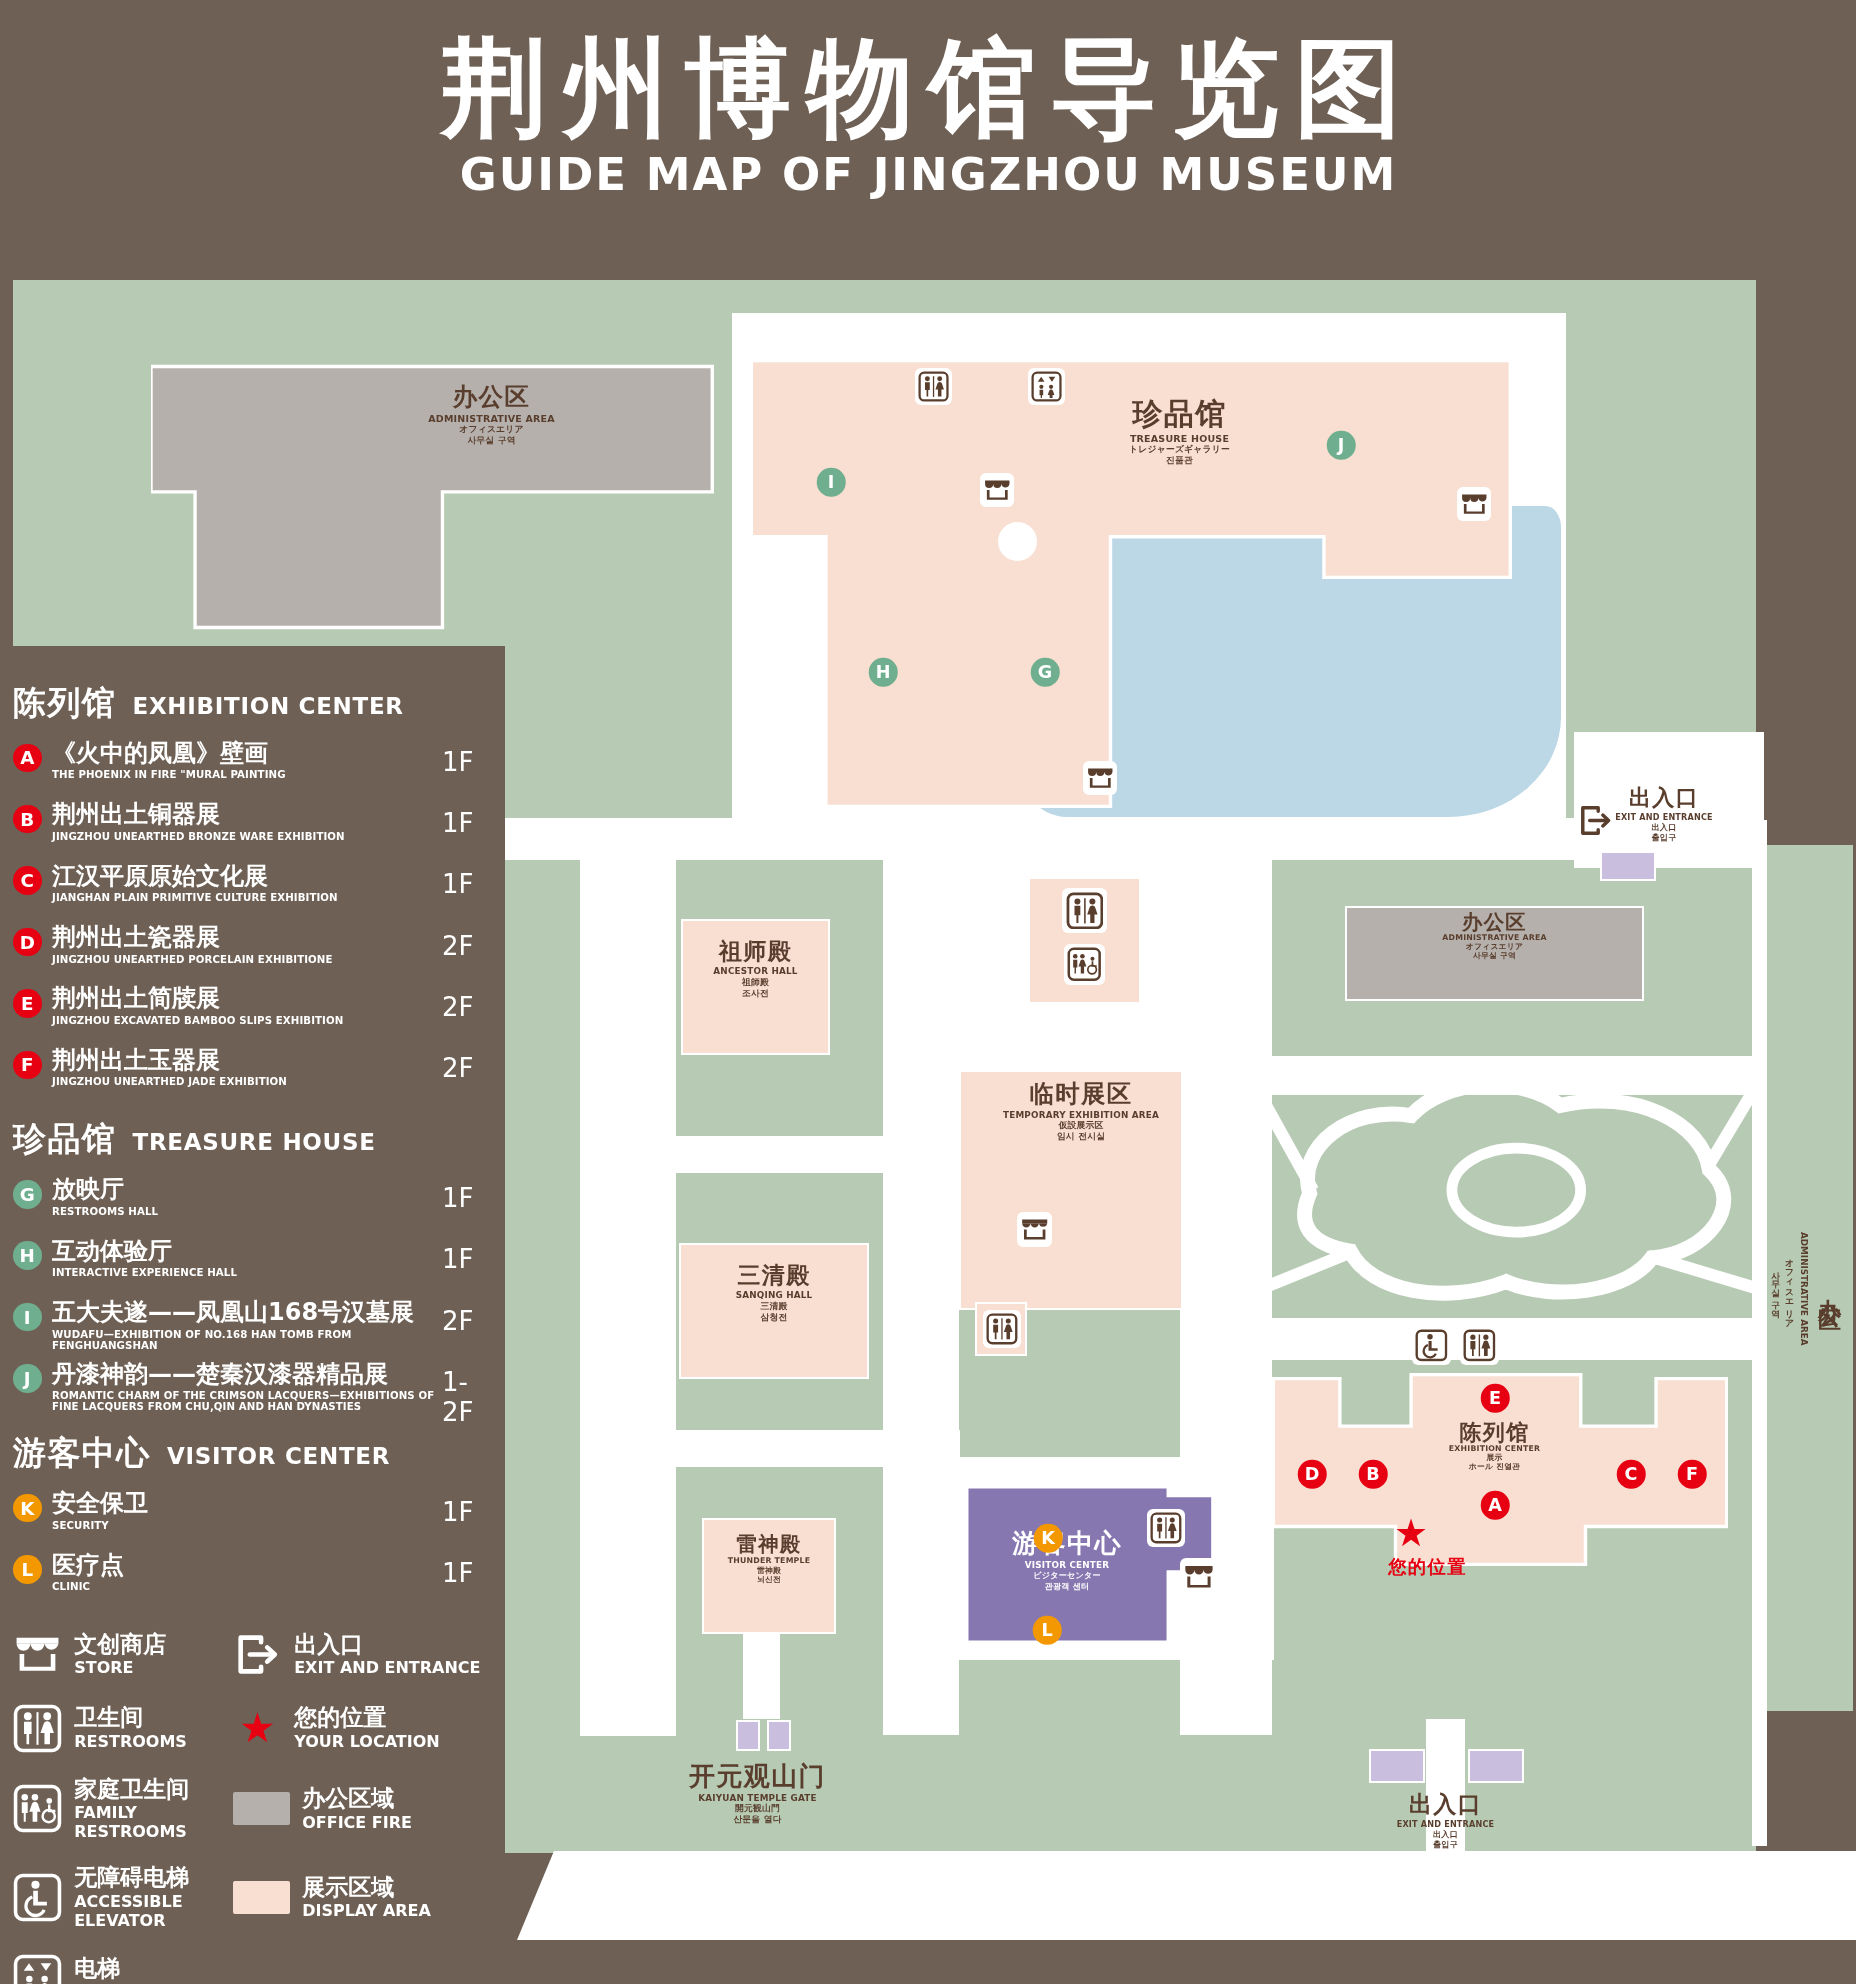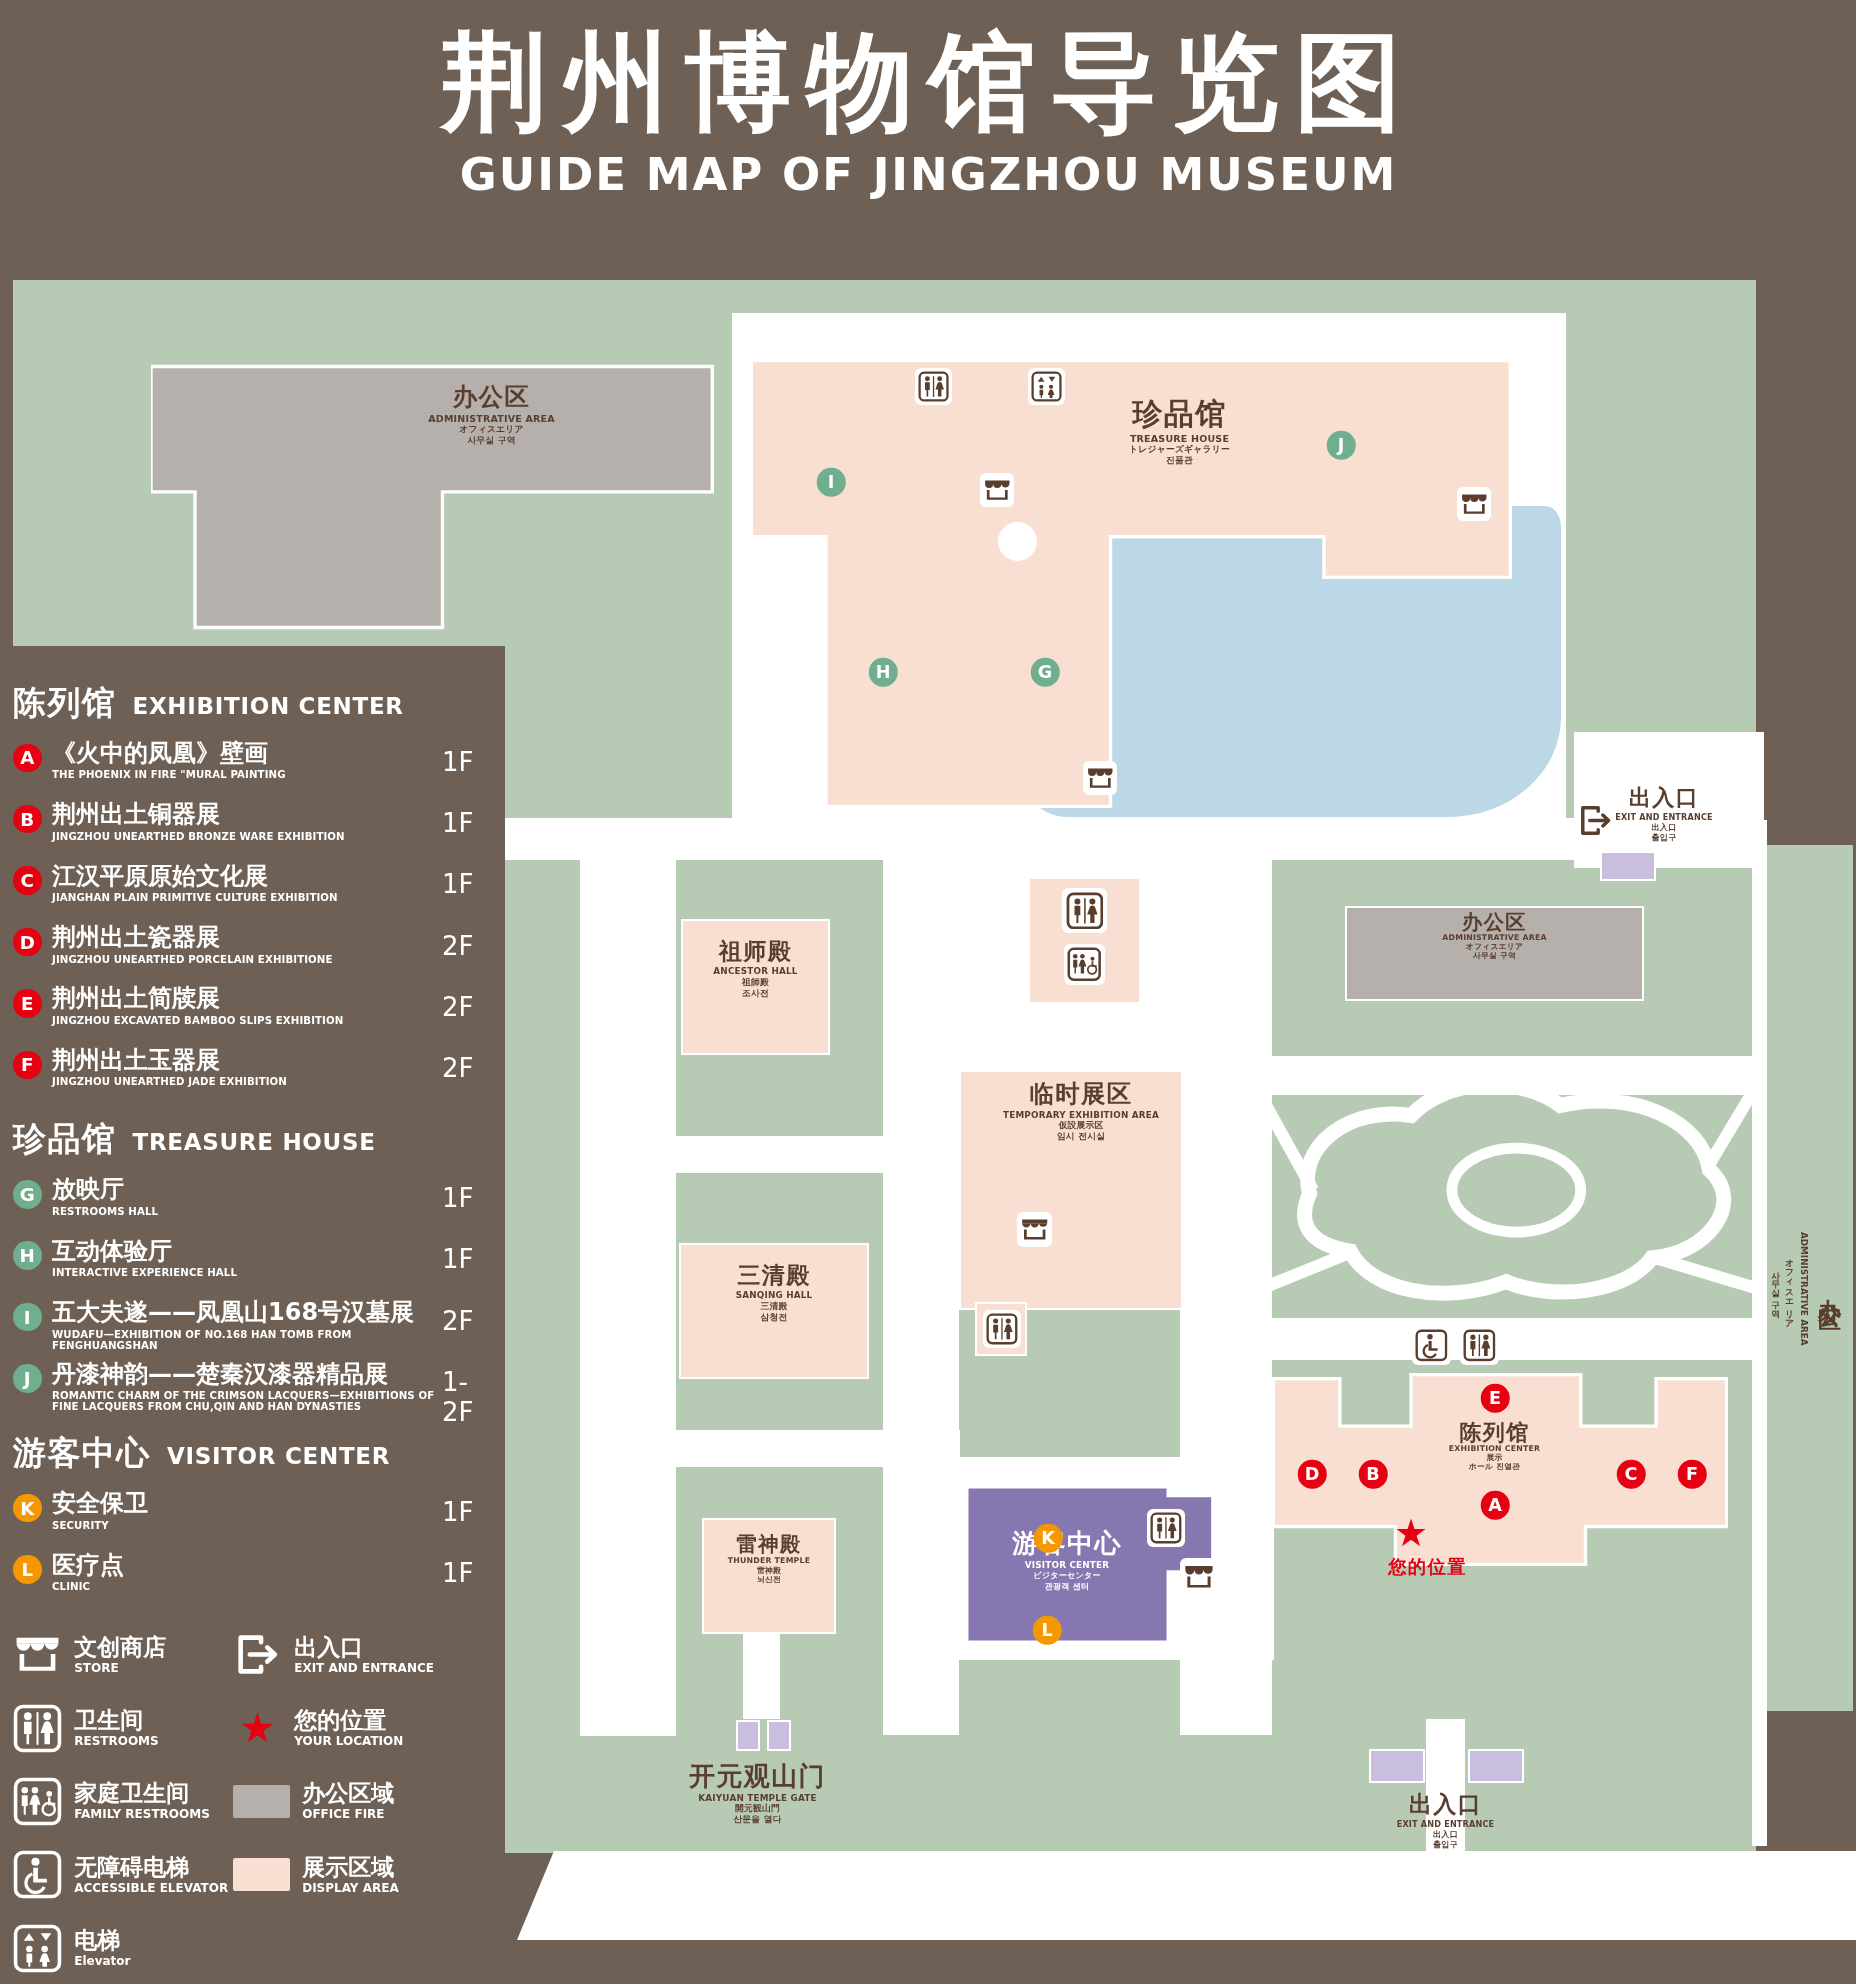--- a/index.html
+++ b/index.html
@@ -20,39 +20,39 @@
   .mlabel{position:absolute;text-align:center;color:#5a3e2d;line-height:1.25}
   .mlabel .l1{font-weight:bold;letter-spacing:1.4px}
   .mlabel .ls{display:block;font-weight:bold;letter-spacing:0.2px}
   .light{color:#fff}
   .z44{font-size:30px}.z38{font-size:26px}.z36{font-size:24.4px}.z34{font-size:23px}.z32{font-size:22px}.z30{font-size:20.3px}
   .s14{font-size:9.5px}.s13{font-size:8.8px}.s12{font-size:8.1px}.s11{font-size:7.8px}
   .marker{position:absolute;width:28.5px;height:28.5px;border-radius:50%;display:flex;align-items:center;justify-content:center;
           color:#fff;font-weight:bold;font-size:17.6px;transform:translate(-50%,-50%)}
   .m-red{background:#e60012}.m-green{background:#6fae8e}.m-orange{background:#f39800}
   .star{position:absolute;color:#e60012;transform:translate(-50%,-50%);line-height:1}
-  .title{position:absolute;top:11px;left:0;width:100%;text-align:center;font-size:107px;font-weight:bold;letter-spacing:15px}
+  .title{position:absolute;top:17px;left:0;width:100%;text-align:center;font-size:107px;font-weight:bold;letter-spacing:15px}
   .subtitle{position:absolute;top:148px;left:0;width:100%;text-align:center;font-size:45px;font-weight:bold;letter-spacing:2px}
   
   .sidebar{position:absolute;left:13px;top:681px;width:485px}
   .sec-h{display:flex;align-items:baseline;gap:16.3px;margin:15px 0 9.5px}
   .sec-h .c{font-size:33px;font-weight:bold;letter-spacing:1.4px}
   .sec-h .e{font-size:23px;font-weight:bold;letter-spacing:0.7px}
   .item{position:relative;padding:5.4px 0 4.1px 39px;min-height:60px;margin-bottom:1.4px}
   .item .badge{position:absolute;left:0;top:8.1px;width:28.5px;height:28.5px;border-radius:50%;display:flex;align-items:center;justify-content:center;font-weight:bold;font-size:18.3px;color:#fff}
   .sec0 .badge{background:#e60012}.sec1 .badge{background:#6fae8e}.sec2 .badge{background:#f39800}
   .item .cz{font-size:24px;font-weight:bold;line-height:1.05}
   .item .en{font-size:10.2px;font-weight:bold;margin-top:3.4px;max-width:393px;letter-spacing:0.1px}
   .item .fl{position:absolute;left:429px;top:11px;font-size:26px;font-weight:normal}
   .symgrid{display:grid;grid-template-columns:220px 265px;row-gap:24.4px;margin-top:23px}
   .sym{display:flex;align-items:center;gap:12.2px;color:#fff}
   .sym .ig{width:49px;height:49px;flex:none}
   .sym .swatch{width:57px;height:33px;flex:none;border-radius:2px}
   .sym .cz{font-size:23px;font-weight:bold;line-height:1.05}
-  .sym .en{font-size:12px;font-weight:bold;margin-top:2px}
+  .sym .en{font-size:16px;font-weight:bold;margin-top:2px}
   .vstrip{writing-mode:vertical-rl;margin:auto;text-align:center;color:#5a3e2d;line-height:1.6}
 </style>
 </head>
 <body>
 
 <svg width="0" height="0" style="position:absolute" aria-hidden="true">
   <defs>
     <symbol id="sym-restroom" viewBox="0 0 48 48">
       <rect x="2.5" y="2.5" width="43" height="43" rx="7" fill="none" stroke="currentColor" stroke-width="3.5"></rect>
       <line x1="24" y1="8" x2="24" y2="40" stroke="currentColor" stroke-width="2"></line>

